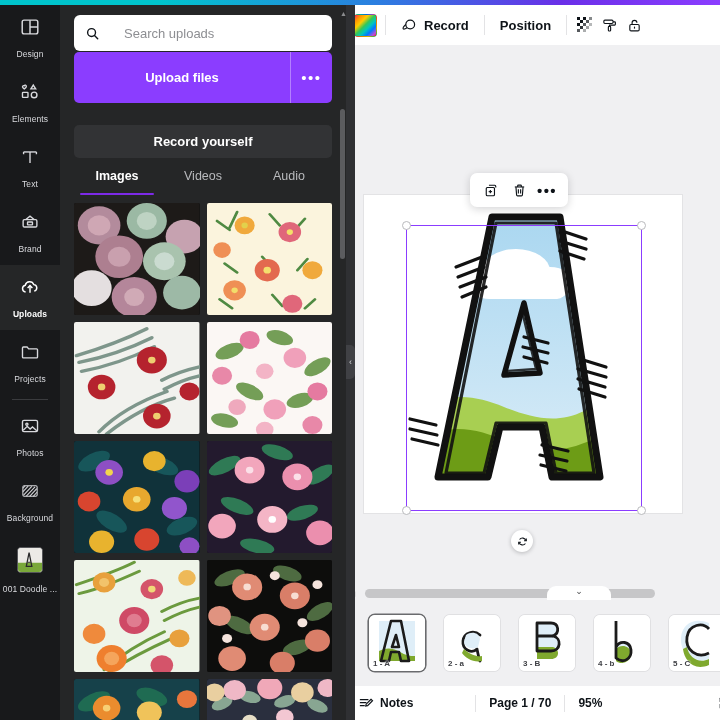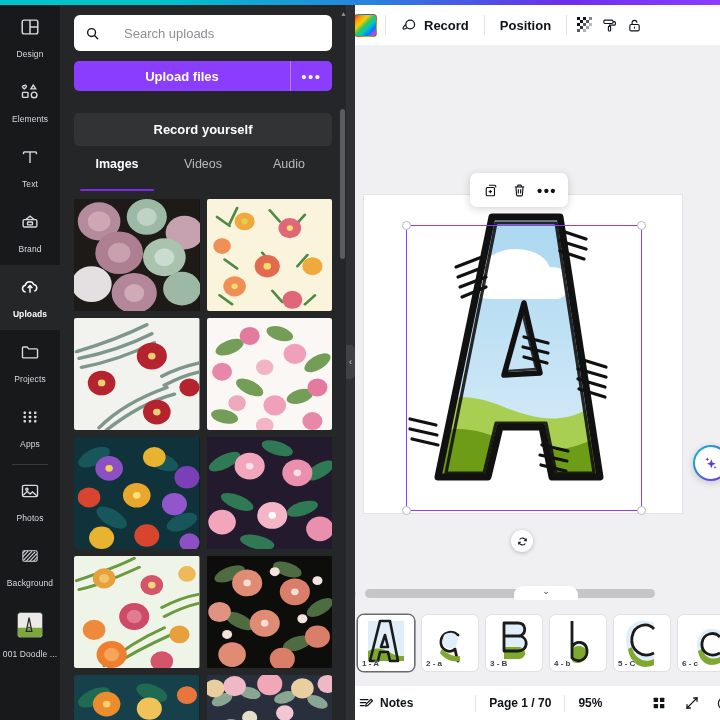--- a/index.html
+++ b/index.html
@@ -46,38 +46,38 @@
     width: 286px; flex: 0 0 286px; height: 720px; background: #252627;
     padding-top: 5px; position: relative; z-index: 20; overflow: hidden;
   }
   .panel-pad { padding: 10px 14px 0 14px; }
   .search-box {
     height: 36px; background: #fff; border-radius: 6px;
     display: flex; align-items: center; gap: 24px; padding: 0 11px; cursor: text;
   }
   .search-box .ph { color: #8d8e92; font-size: 13px; }
   .btn-upload {
-    margin-top: 10px; height: 30px; background: #8b3dff; border-radius: 5px;
+    margin-top: 1px; height: 51px; background: #8b3dff; border-radius: 5px;
     display: flex; align-items: center; cursor: pointer; overflow: hidden;
   }
   .btn-upload .main {
     flex: 1; text-align: center; color: #fff; font-size: 13px; font-weight: bold;
   }
   .btn-upload .dots {
     width: 42px; height: 100%; display: flex; align-items: center; justify-content: center;
     color: #fff; font-size: 15px; letter-spacing: 1.5px; border-left: 1px solid rgba(255,255,255,.35);
   }
   .btn-record {
     margin-top: 22px; height: 33px; background: #323335; border-radius: 5px;
     display: flex; align-items: center; justify-content: center;
     color: #fff; font-size: 13px; font-weight: bold; cursor: pointer;
   }
   .tabs { margin-top: 11px; display: flex; }
   .tab {
-    flex: 1; text-align: center; padding-bottom: 20px; font-size: 12.5px;
+    flex: 1; text-align: center; padding-bottom: 12px; font-size: 12.5px;
     color: #b9babd; cursor: pointer; position: relative;
   }
   .tab.active { color: #fff; font-weight: bold; }
   .tab.active::after {
     content: ""; position: absolute; left: 6px; right: 6px; bottom: 0;
     height: 2.5px; background: #7d2ae8; border-radius: 2px;
   }
   .grid {
     margin-top: 8px; padding: 0 14px; display: grid;
     grid-template-columns: 1fr 1fr; gap: 7px; height: 560px; overflow: hidden;
@@ -191,20 +191,21 @@
 
   
   .strip {
     height: 86px; flex: 0 0 86px; background: #f0f0f2; position: relative;
     display: flex; align-items: center; gap: 8px; padding: 0 12px; overflow: hidden;
   }
   .pthumb {
     width: 56px; height: 56px; flex: 0 0 56px; background: #fff; border-radius: 6px;
     position: relative; overflow: hidden; cursor: pointer;
     box-shadow: 0 0 0 1px rgba(14,19,24,.07);
+    margin-left: 11px;
   }
   .pthumb.active { box-shadow: 0 0 0 1.6px #6a6b6e; }
   .pthumb svg { width: 100%; height: 100%; display: block; }
   .pthumb .pl {
     position: absolute; left: 4px; bottom: 3px; font-size: 8px; color: #3f4045;
     font-weight: bold; text-shadow: 0 0 2px #fff, 0 0 2px #fff;
   }
 
   
   .bottombar {
@@ -271,34 +272,20 @@
     </div>
 
 
     <div class="rail-item">
       <svg class="rail-ico" viewBox="0 0 24 24" fill="none" stroke="#d9dade" stroke-width="1.5">
         <path d="M3.8 17.4V7.6a1 1 0 0 1 1-1h4l1.8 2h8.6a1 1 0 0 1 1 1v7.8a1 1 0 0 1-1 1H4.8a1 1 0 0 1-1-1z"></path>
       </svg>
       <span class="lbl">Projects</span>
     </div>
 
-    <div class="rail-item">
-      <svg class="rail-ico" viewBox="0 0 24 24" fill="#d9dade">
-        <rect x="5" y="6" width="2.6" height="2.6" rx=".5"></rect>
-          <rect x="10.7" y="6" width="2.6" height="2.6" rx=".5"></rect>
-          <rect x="16.4" y="6" width="2.6" height="2.6" rx=".5"></rect>
-        <rect x="5" y="10.7" width="2.6" height="2.6" rx=".5"></rect>
-          <rect x="10.7" y="10.7" width="2.6" height="2.6" rx=".5"></rect>
-          <rect x="16.4" y="10.7" width="2.6" height="2.6" rx=".5"></rect>
-        <rect x="5" y="15.4" width="2.6" height="2.6" rx=".5"></rect>
-          <rect x="10.7" y="15.4" width="2.6" height="2.6" rx=".5"></rect>
-          <rect x="16.4" y="15.4" width="2.6" height="2.6" rx=".5"></rect>
-      </svg>
-      <span class="lbl">Apps</span>
-    </div>
 
     <div class="rail-sep"></div>
 
     <div class="rail-item">
       <svg class="rail-ico" viewBox="0 0 24 24" fill="none" stroke="#d9dade" stroke-width="1.5">
         <rect x="3.8" y="5.8" width="16.4" height="12.4" rx="1.6"></rect>
         <circle cx="8.6" cy="10" r="1.2"></circle>
           <path d="M4.6 16.6l4.4-4.2 3.1 3 2.6-2.3 4.7 4"></path>
       </svg>
       <span class="lbl">Photos</span>

